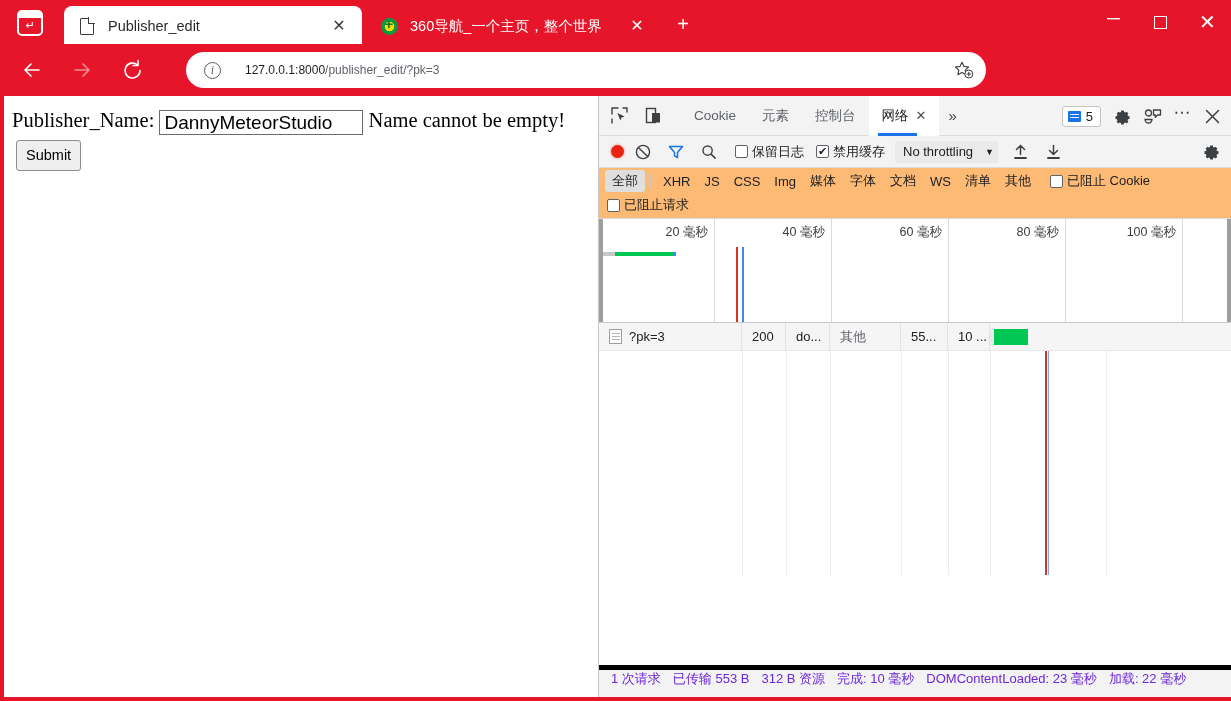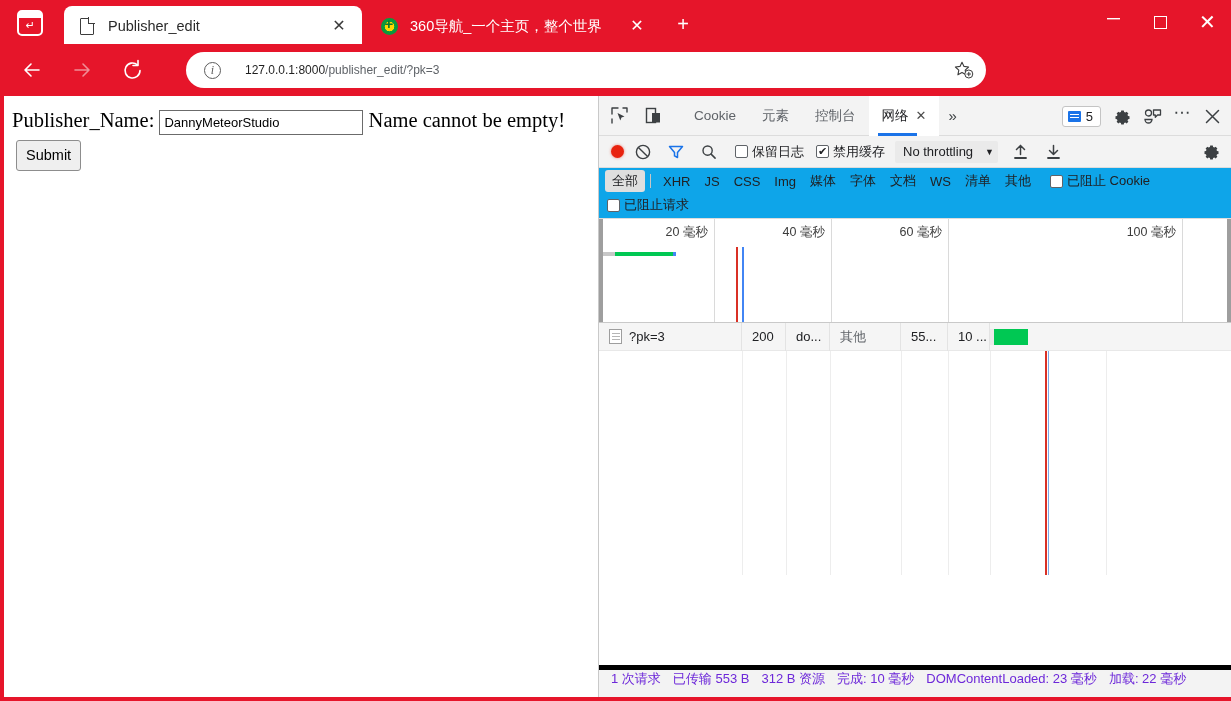--- a/index.html
+++ b/index.html
@@ -187,21 +187,21 @@
     font-size: 20.5px;
     color: #000000;
     line-height: 1.62;
   }
   .pn-input {
     display: inline-block;
     width: 204px; height: 25px;
     border: 1px solid #6b6b6b;
     background: #ffffff;
     font-family: "Liberation Sans", sans-serif;
-    font-size: 13px;
+    font-size: 19px;
     color: #000000;
     padding: 0 4px;
     vertical-align: middle;
     line-height: 23px;
     overflow: hidden; white-space: nowrap;
   }
   .submit-btn {
     display: inline-block;
     border: 1px solid #8d8d8d;
     background: #efefef;
@@ -316,21 +316,21 @@
   }
   .filter-input {
     margin-left: 6px;
     width: 205px; height: 20px;
     border: 1px solid #bdbdbd; background: #fff;
     font-size: 12.5px; color: #9aa0a6;
     padding: 0 5px; line-height: 18px;
   }
   
   .dt-typerow {
-    background: #0ea5e9;
+    background: #fdba74;
     padding: 2px 0 4px 6px;
     border-bottom: 1px solid #dcdcdc;
     display: flex; flex-wrap: wrap; align-items: center;
     row-gap: 2px;
   }
   .type-pill {
     font-size: 13px; color: #202124;
     padding: 2px 7px; border-radius: 3px;
     white-space: nowrap;
   }
@@ -664,20 +664,23 @@
       <div class="ov-grid">
         <div class="ov-cell" style="left:0;width:116px;">
           <div class="ov-label">20 毫秒</div>
         </div>
         <div class="ov-cell" style="left:116px;width:117px;">
           <div class="ov-label">40 毫秒</div>
         </div>
         <div class="ov-cell" style="left:233px;width:117px;">
           <div class="ov-label">60 毫秒</div>
         </div>
+        <div class="ov-cell" style="left:350px;width:117px;">
+          <div class="ov-label">80 毫秒</div>
+        </div>
         <div class="ov-cell" style="left:467px;width:117px;">
           <div class="ov-label">100 毫秒</div>
         </div>
       </div>
       <div class="ov-leftedge"></div>
       <div class="ov-rightedge"></div>
       <div class="ov-bar">
         <span class="grey"></span>
           <span class="green"></span>
           <span class="blue"></span>

